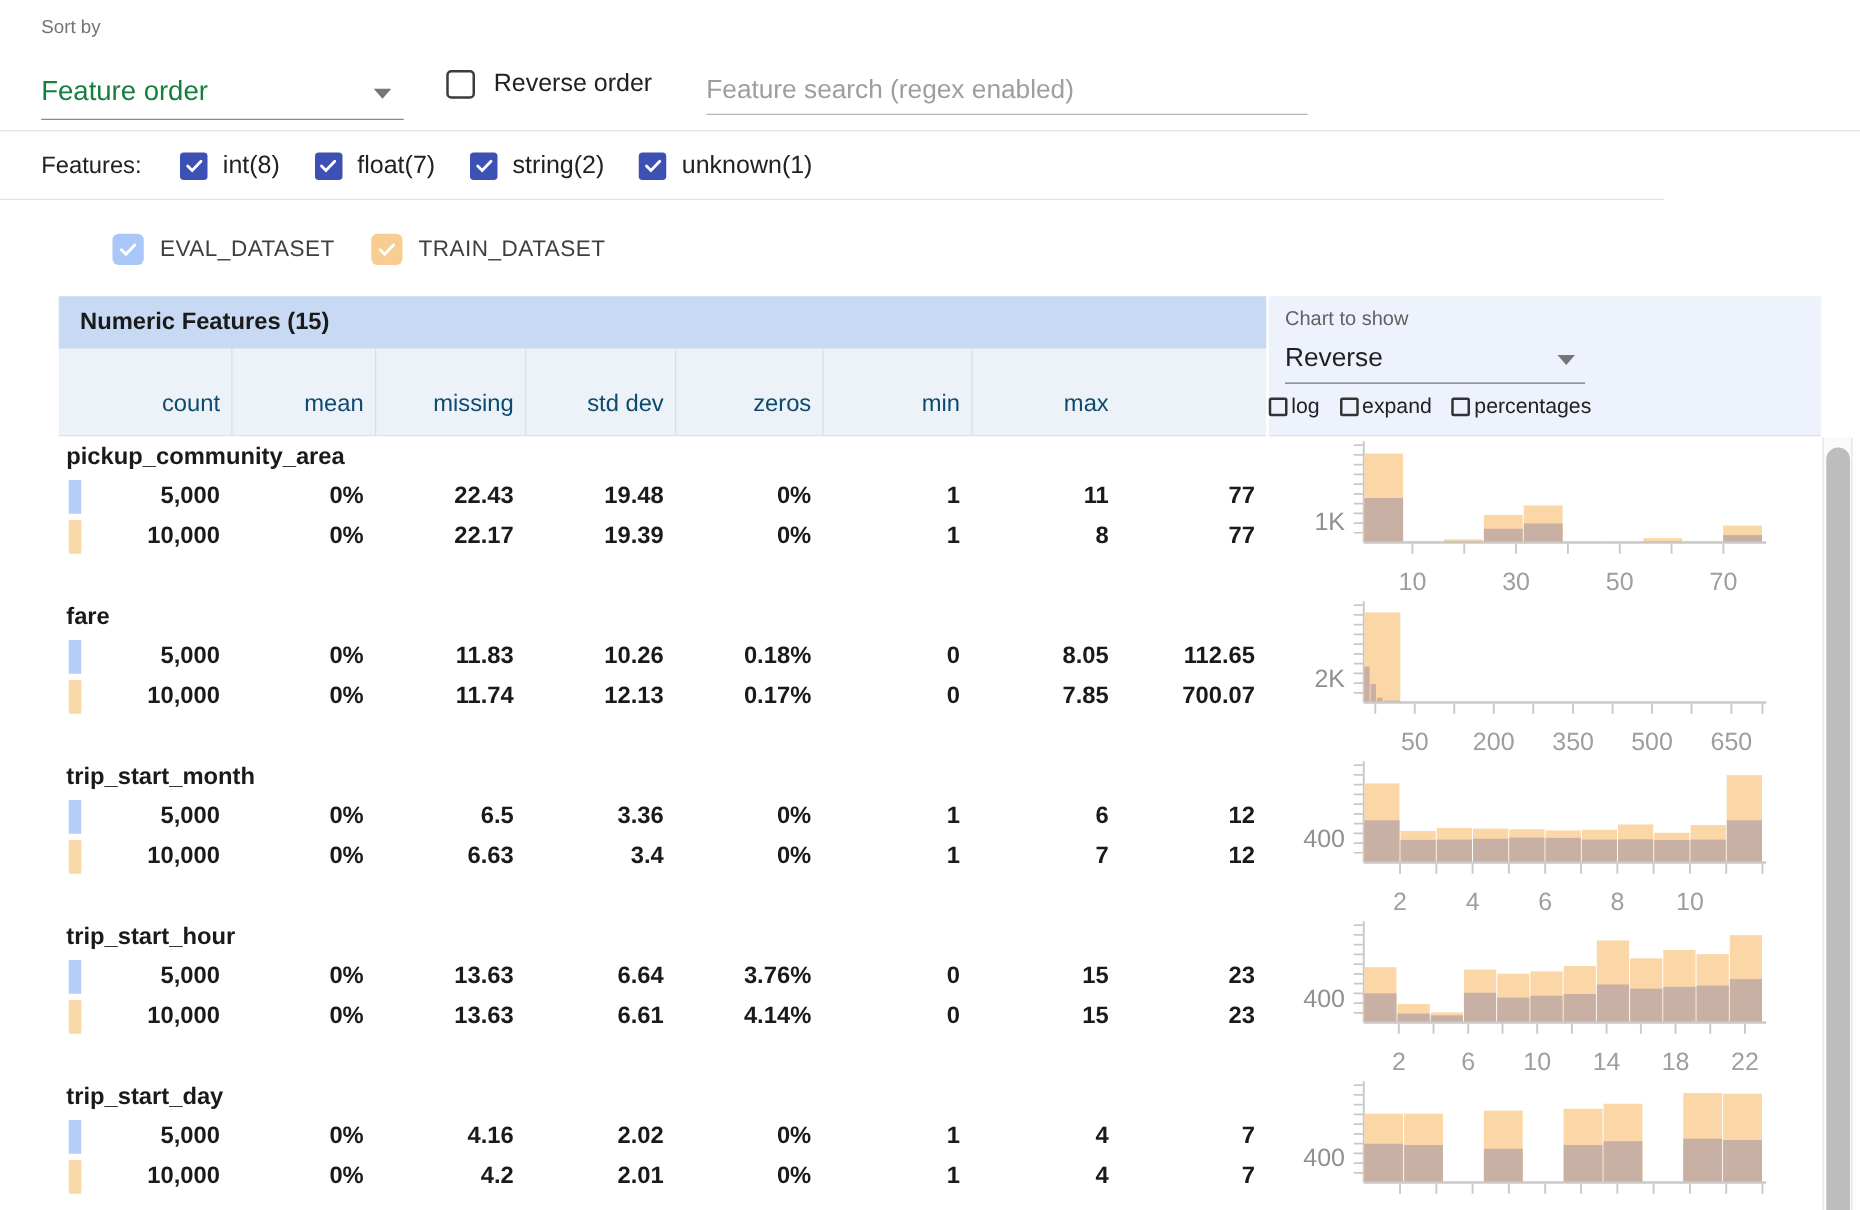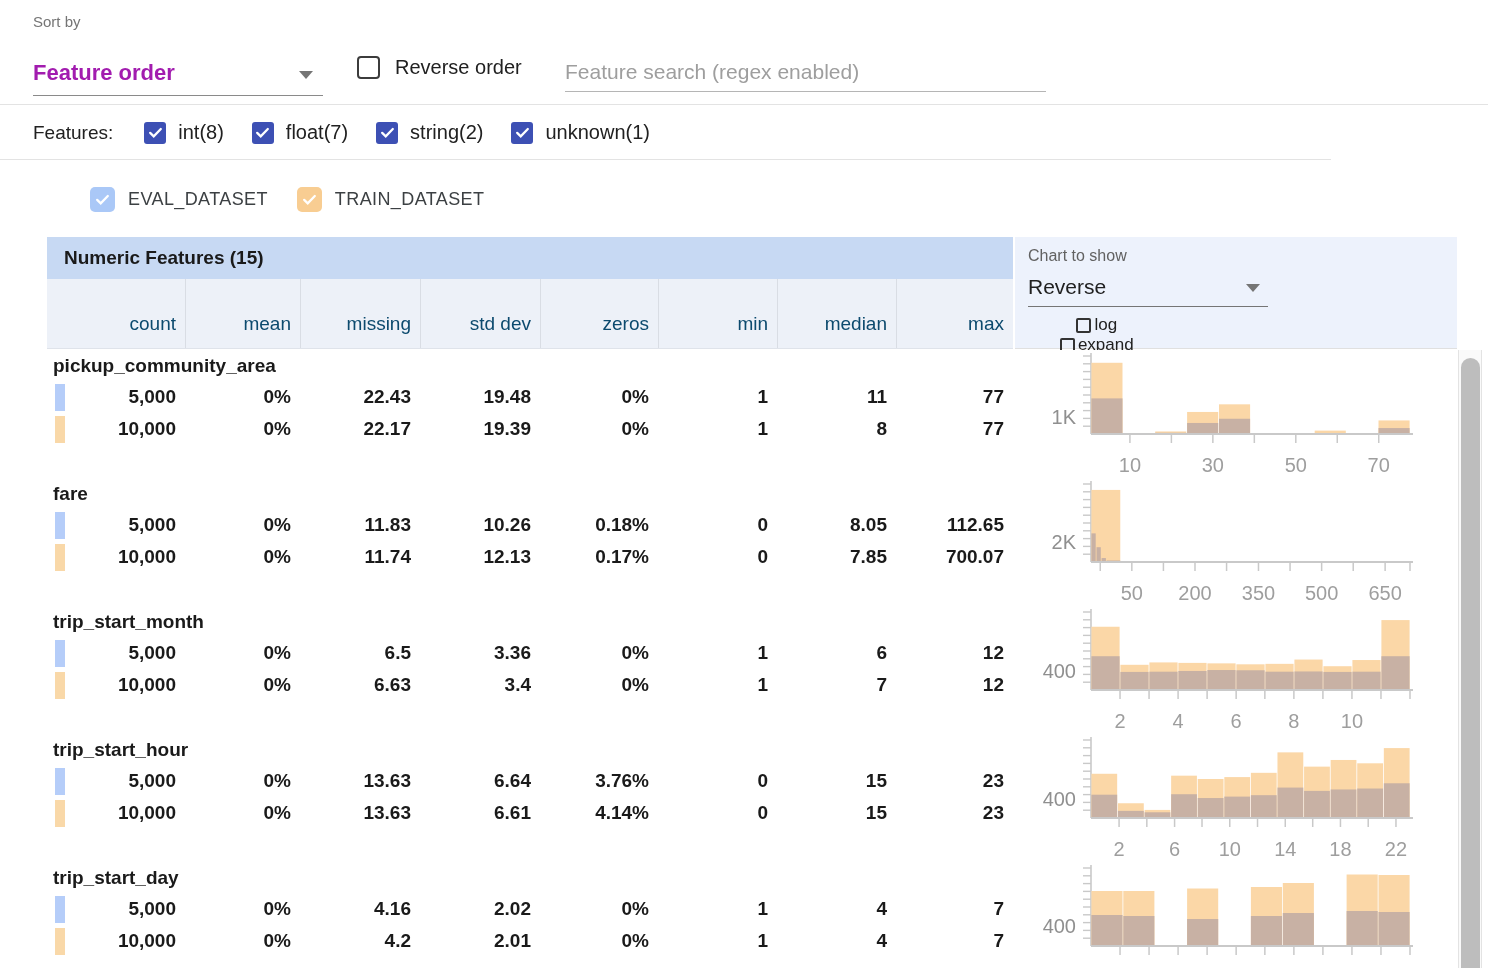--- a/index.html
+++ b/index.html
@@ -4,21 +4,21 @@
 <style>
   * { box-sizing: border-box; margin: 0; padding: 0; }
   html,body { width:1488px; height:968px; }
   body {
     font-family: "Liberation Sans", "DejaVu Sans", sans-serif;
     background:#fff; color:#202124; position:relative; overflow:hidden;
   }
   
   .toolbar { position:absolute; top:0; left:0; width:1488px; height:105px; border-bottom:1px solid #e3e3e3; background:#fff; }
   .sortby-label { position:absolute; left:33px; top:13px; font-size:15px; color:#757575; }
-  .sort-select { position:absolute; left:33px; top:56px; width:290px; height:40px; border-bottom:1px solid #8a8a8a; font-size:22px; color:#a21caf; cursor:pointer;font-weight:bold; }
+  .sort-select { position:absolute; left:33px; top:56px; width:290px; height:40px; border-bottom:1px solid #8a8a8a; font-size:22px; color:#15803d; cursor:pointer; }
   .sort-select .val { position:absolute; left:0; top:4px; }
   .dd-arrow { position:absolute; right:10px; top:15px; width:0; height:0; border-left:7px solid transparent; border-right:7px solid transparent; border-top:8px solid #757575; }
   .reverse-group { position:absolute; left:357px; top:56px; display:flex; align-items:center; }
   .cb-plain { width:23px; height:23px; border:2px solid #3c3c3c; border-radius:4px; background:#fff; cursor:pointer; }
   .reverse-label { margin-left:15px; font-size:20px; color:#212121; }
   .search { position:absolute; left:565px; top:52px; width:481px; height:40px; border:none; border-bottom:1px solid #b5b5b5; outline:none; font-size:21px; color:#212121; font-family:inherit; }
   .search::placeholder { color:#9e9e9e; }
   
   .features-bar { position:absolute; top:106px; left:0; width:1331px; height:54px; border-bottom:1px solid #e3e3e3; display:flex; align-items:center; background:#fff; }
   .features-label { margin-left:33px; font-size:19px; color:#212121; }
@@ -36,21 +36,21 @@
   .nf-header { position:absolute; left:47px; top:237px; width:966px; height:42px; background:#c7d9f3; font-size:19px; font-weight:bold; color:#1a1a1a; line-height:42px; padding-left:17px; }
   .col-header { position:absolute; left:47px; top:279px; width:966px; height:70px; background:#edf1f8; display:grid; grid-template-columns:138px 115px 120px 120px 118px 119px 119px 117px; border-bottom:1px solid #dfe3ea; }
   .col-header .hcell { display:flex; align-items:flex-end; justify-content:flex-end; padding:0 9px 13px 0; font-size:19px; color:#0c4a6e; border-left:1px solid #d9dde4; }
   .col-header .hcell:first-child { border-left:none; }
   
   .chart-controls { position:absolute; left:1015px; top:237px; width:442px; height:112px; background:#edf2fc; border-bottom:1px solid #e0e0e0; }
   .cc-label { position:absolute; left:13px; top:10px; font-size:16px; color:#616161; }
   .cc-select { position:absolute; left:13px; top:34px; width:240px; height:36px; border-bottom:1px solid #757575; font-size:21px; color:#212121; cursor:pointer; }
   .cc-select .val { position:absolute; left:0; top:4px; }
   .cc-select .dd-arrow { right:8px; top:13px; border-left-width:7px; border-right-width:7px; border-top-width:8px; }
-  .cc-opts { position:absolute; left:26px; top:324px; display:flex; align-items:center;flex-direction:column; }
+  .cc-opts { position:absolute; left:0; top:324px; display:flex; align-items:flex-start; }
   .cc-opt { display:flex; align-items:center; margin-right:16px; }
   .cb-small { width:15px; height:15px; border:2px solid #333; border-radius:2px; background:transparent; cursor:pointer; }
   .cc-opt span { margin-left:3px; font-size:17px; color:#212121; }
   
   #content { position:absolute; top:350px; left:0; width:1457px; }
   .feature-block { position:relative; height:128px; background:#fff; }
   .feature-name { position:absolute; left:53px; top:5px; font-size:19px; font-weight:bold; color:#1a1a1a; }
   .stat-grid { position:absolute; left:47px; width:966px; height:32px; display:grid; grid-template-columns:138px 115px 120px 120px 118px 119px 119px 117px; }
   .stat-grid.eval { top:31px; } .stat-grid.train { top:63px; }
   .stat-grid .cell { font-size:19px; font-weight:600; color:#1a1a1a; text-align:right; line-height:32px; padding-right:9px; }
@@ -137,21 +137,20 @@
 <div class="nf-header">
   <span>Numeric Features (15)</span>
 </div>
 <div class="col-header" id="col-header">
     <div class="hcell">count</div>
     <div class="hcell">mean</div>
     <div class="hcell">missing</div>
     <div class="hcell">std dev</div>
     <div class="hcell">zeros</div>
     <div class="hcell">min</div>
-    <div class="hcell">median</div>
     <div class="hcell">max</div>
   </div>
 
 <div class="chart-controls">
   <div class="cc-label">Chart to show</div>
   <div class="cc-select">
     <span class="val">Reverse</span>
     <span class="dd-arrow"></span>
   </div>
   <div class="cc-opts" id="chart-opts" style="top:78px;">

